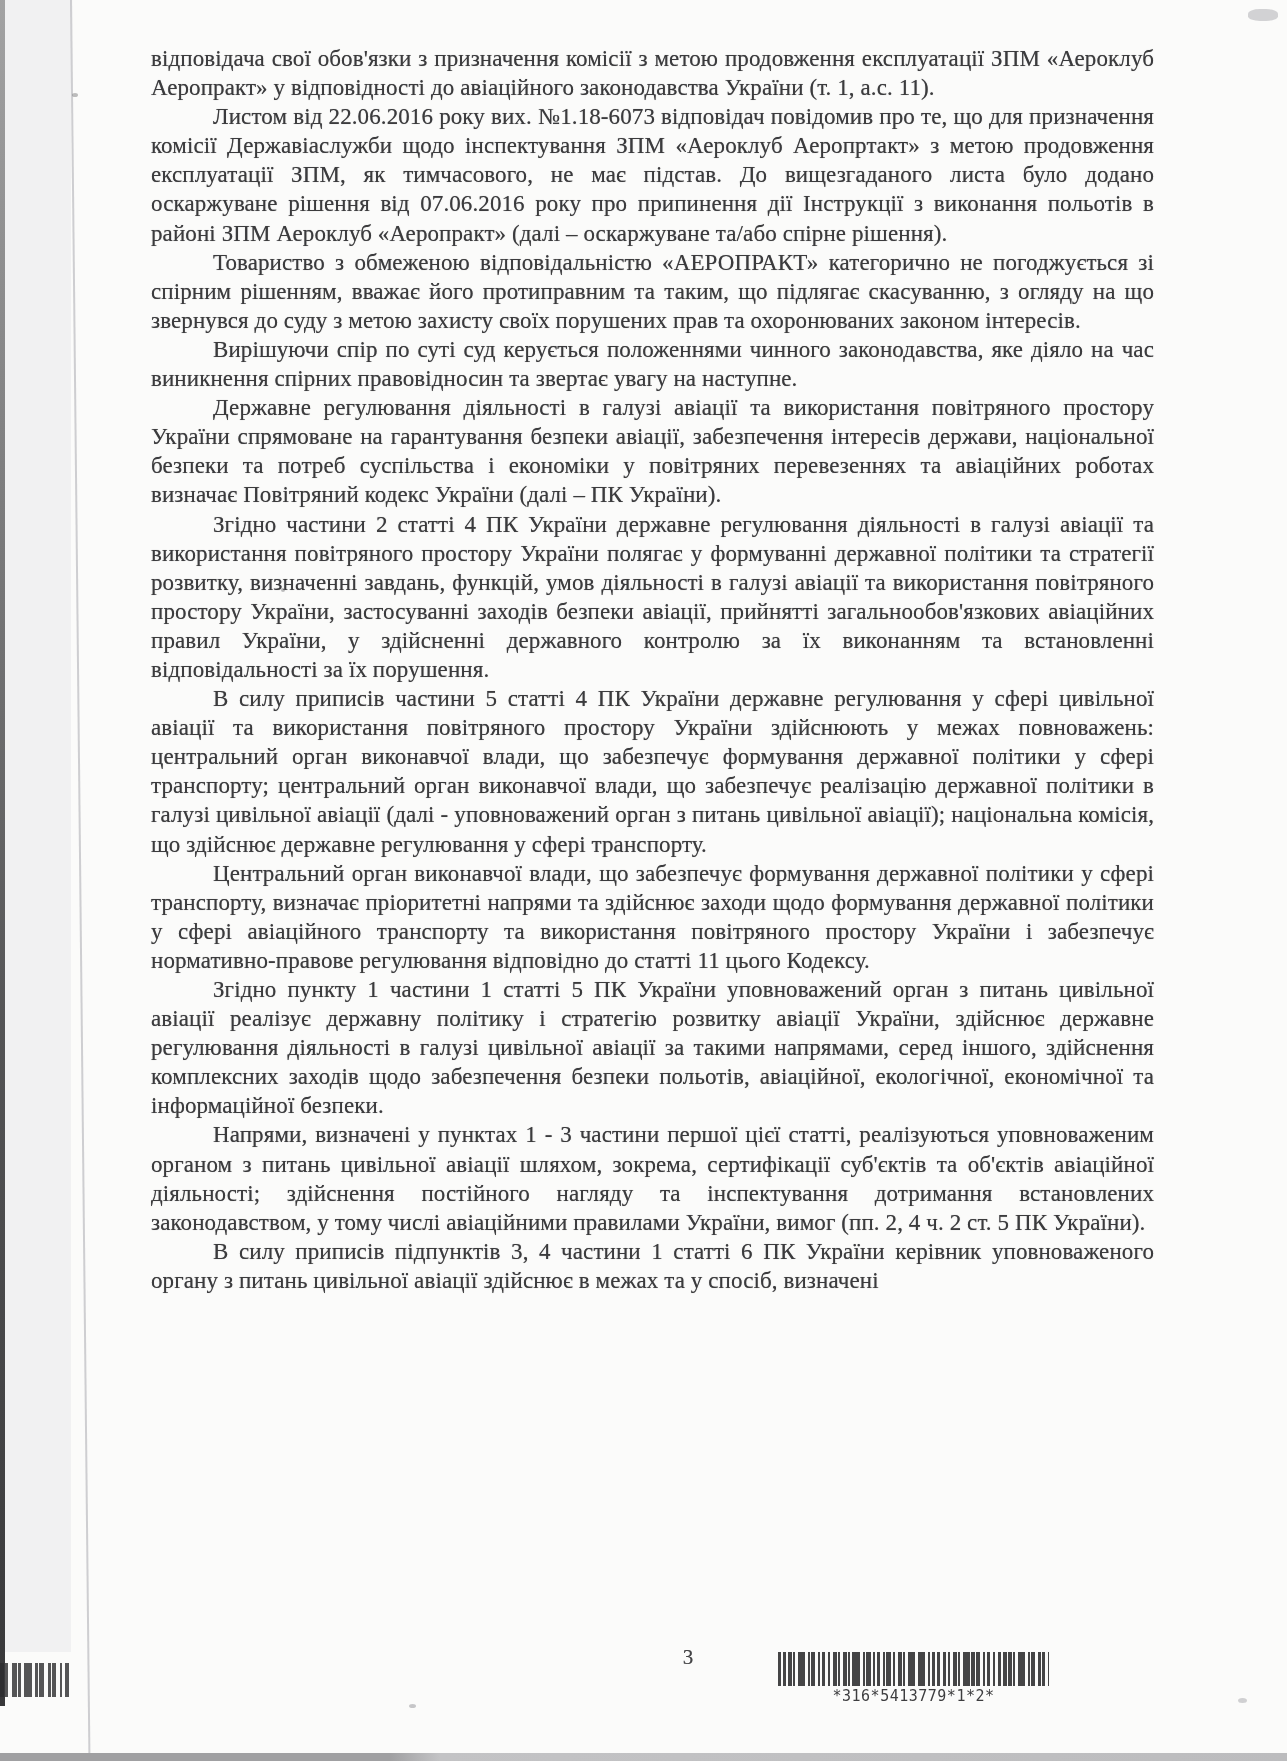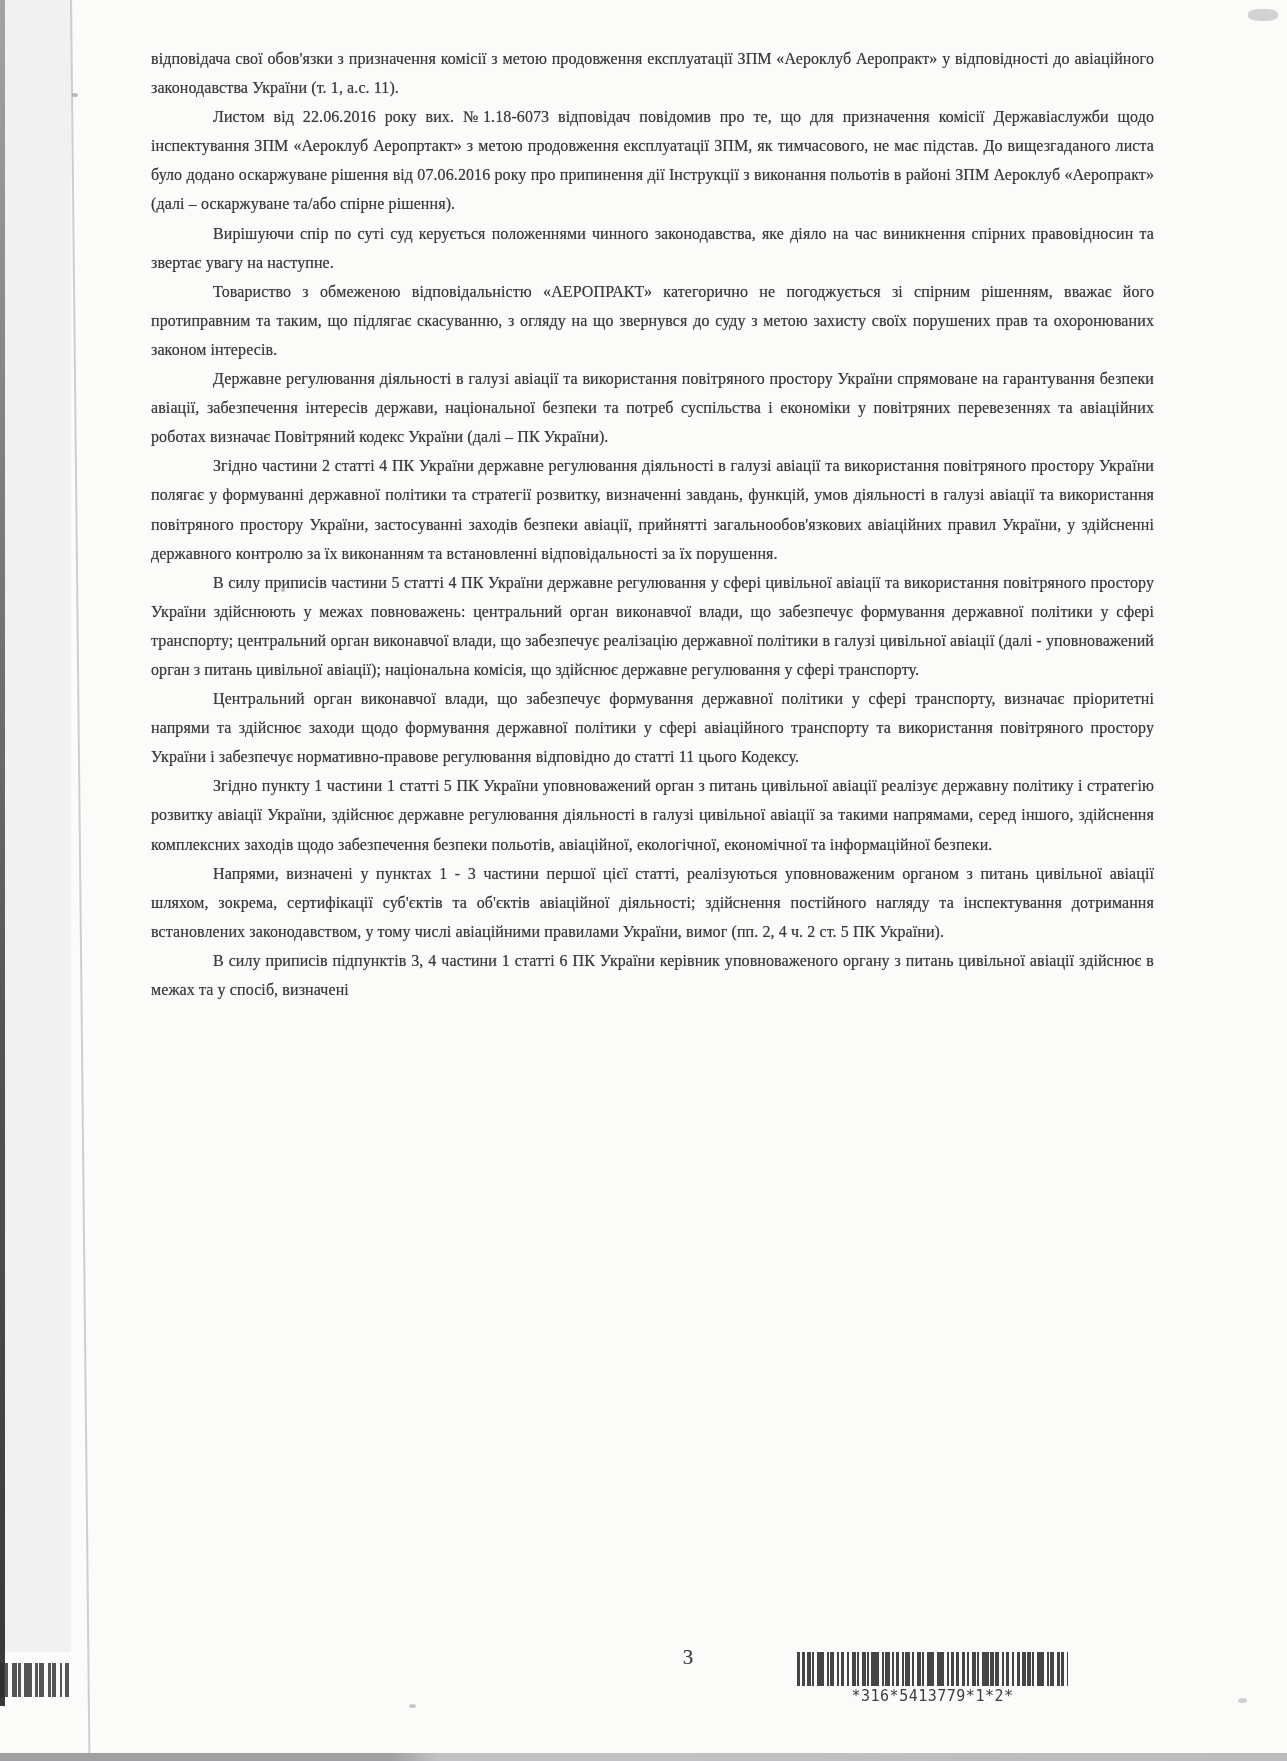--- a/index.html
+++ b/index.html
@@ -26,37 +26,37 @@
   .page-edge {
     position: absolute; left: 70px; top: -4px;
     width: 2px; height: 1775px;
     background: rgba(170,170,174,.55);
     transform: rotate(-0.6deg);
     transform-origin: top center;
   }
   .doc-text {
     position: absolute; left: 151px; top: 44px;
     width: 1003px;
-    font-size: 16px;
+    font-size: 23px;
     line-height: 29.1px;
     color: #3b3b3d;
     text-align: justify;
     text-shadow: 0 0 0.7px rgba(59,59,61,.65);
     letter-spacing: 0.1px;
   }
   .doc-text p { margin: 0; text-indent: 62px; }
   .doc-text p.continuation { text-indent: 0; }
   .page-number {
     position: absolute; left: 668px; top: 1645px;
     width: 40px; text-align: center;
     font-size: 21px; color: #444446;
     text-shadow: 0 0 0.6px rgba(68,68,70,.6);
   }
   .barcode-right {
-    position: absolute; left: 797px; top: 1652px;
+    position: absolute; left: 778px; top: 1652px;
     width: 271px;
   }
   .barcode-right .bars {
     width: 271px; height: 34px;
     opacity: .88;
     background-image:
       repeating-linear-gradient(90deg, #2c2c2e 0 2px, transparent 2px 5px),
       repeating-linear-gradient(90deg, #2c2c2e 0 3px, transparent 3px 11px),
       repeating-linear-gradient(90deg, transparent 0 6px, #2c2c2e 6px 8px, transparent 8px 17px);
   }
@@ -93,22 +93,22 @@
 
 <div class="scan">
 
   <div class="left-edge"></div>
   <div class="left-strip"></div>
   <div class="page-edge"></div>
 
   <div class="doc-text">
     <p class="continuation">відповідача свої обов'язки з призначення комісії з метою продовження експлуатації ЗПМ «Аероклуб Аеропракт» у відповідності до авіаційного законодавства України (т. 1, а.с. 11).</p>
     <p>Листом від 22.06.2016 року вих. №1.18-6073 відповідач повідомив про те, що для призначення комісії Державіаслужби щодо інспектування ЗПМ «Аероклуб Аеропртакт» з метою продовження експлуатації ЗПМ, як тимчасового, не має підстав. До вищезгаданого листа було додано оскаржуване рішення від 07.06.2016 року про припинення дії Інструкції з виконання польотів в районі ЗПМ Аероклуб «Аеропракт» (далі – оскаржуване та/або спірне рішення).</p>
+    <p>Товариство з обмеженою відповідальністю «АЕРОПРАКТ» категорично не погоджується зі спірним рішенням, вважає його протиправним та таким, що підлягає скасуванню, з огляду на що звернувся до суду з метою захисту своїх порушених прав та охоронюваних законом інтересів.</p>
     <p>Вирішуючи спір по суті суд керується положеннями чинного законодавства, яке діяло на час виникнення спірних правовідносин та звертає увагу на наступне.</p>
-    <p>Товариство з обмеженою відповідальністю «АЕРОПРАКТ» категорично не погоджується зі спірним рішенням, вважає його протиправним та таким, що підлягає скасуванню, з огляду на що звернувся до суду з метою захисту своїх порушених прав та охоронюваних законом інтересів.</p>
     <p>Державне регулювання діяльності в галузі авіації та використання повітряного простору України спрямоване на гарантування безпеки авіації, забезпечення інтересів держави, національної безпеки та потреб суспільства і економіки у повітряних перевезеннях та авіаційних роботах визначає Повітряний кодекс України (далі – ПК України).</p>
     <p>Згідно частини 2 статті 4 ПК України державне регулювання діяльності в галузі авіації та використання повітряного простору України полягає у формуванні державної політики та стратегії розвитку, визначенні завдань, функцій, умов діяльності в галузі авіації та використання повітряного простору України, застосуванні заходів безпеки авіації, прийнятті загальнообов'язкових авіаційних правил України, у здійсненні державного контролю за їх виконанням та встановленні відповідальності за їх порушення.</p>
     <p>В силу приписів частини 5 статті 4 ПК України державне регулювання у сфері цивільної авіації та використання повітряного простору України здійснюють у межах повноважень: центральний орган виконавчої влади, що забезпечує формування державної політики у сфері транспорту; центральний орган виконавчої влади, що забезпечує реалізацію державної політики в галузі цивільної авіації (далі - уповноважений орган з питань цивільної авіації); національна комісія, що здійснює державне регулювання у сфері транспорту.</p>
     <p>Центральний орган виконавчої влади, що забезпечує формування державної політики у сфері транспорту, визначає пріоритетні напрями та здійснює заходи щодо формування державної політики у сфері авіаційного транспорту та використання повітряного простору України і забезпечує нормативно-правове регулювання відповідно до статті 11 цього Кодексу.</p>
     <p>Згідно пункту 1 частини 1 статті 5 ПК України уповноважений орган з питань цивільної авіації реалізує державну політику і стратегію розвитку авіації України, здійснює державне регулювання діяльності в галузі цивільної авіації за такими напрямами, серед іншого, здійснення комплексних заходів щодо забезпечення безпеки польотів, авіаційної, екологічної, економічної та інформаційної безпеки.</p>
     <p>Напрями, визначені у пунктах 1 - 3 частини першої цієї статті, реалізуються уповноваженим органом з питань цивільної авіації шляхом, зокрема, сертифікації суб'єктів та об'єктів авіаційної діяльності; здійснення постійного нагляду та інспектування дотримання встановлених законодавством, у тому числі авіаційними правилами України, вимог (пп. 2, 4 ч. 2 ст. 5 ПК України).</p>
     <p>В силу приписів підпунктів 3, 4 частини 1 статті 6 ПК України керівник уповноваженого органу з питань цивільної авіації здійснює в межах та у спосіб, визначені</p>
   </div>
 
   <div class="page-number">3</div>

